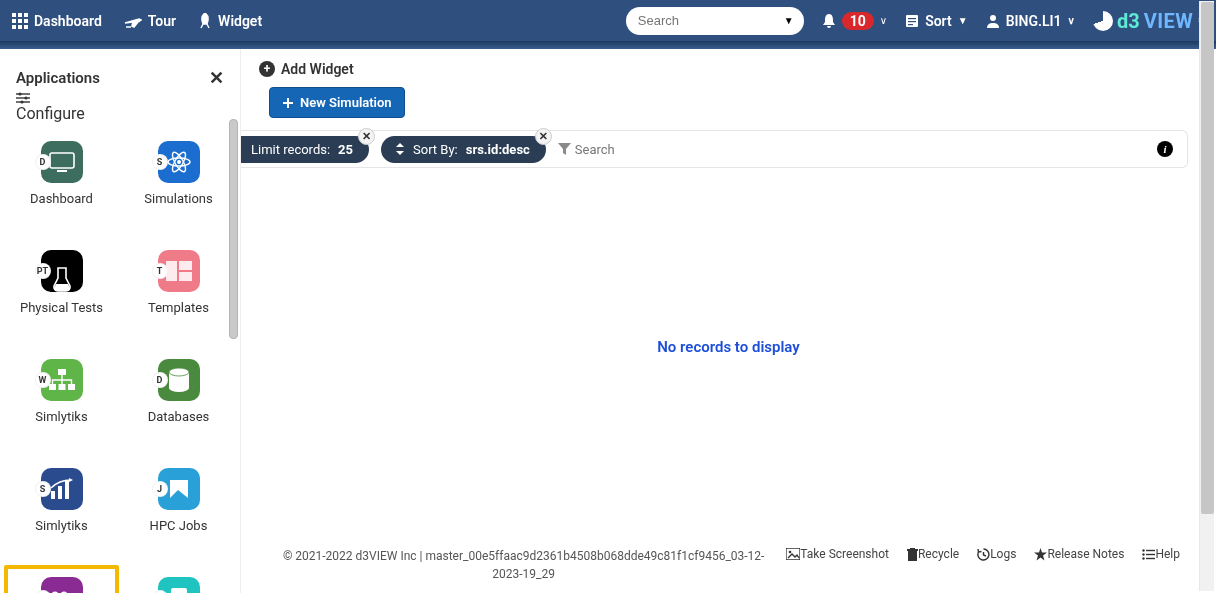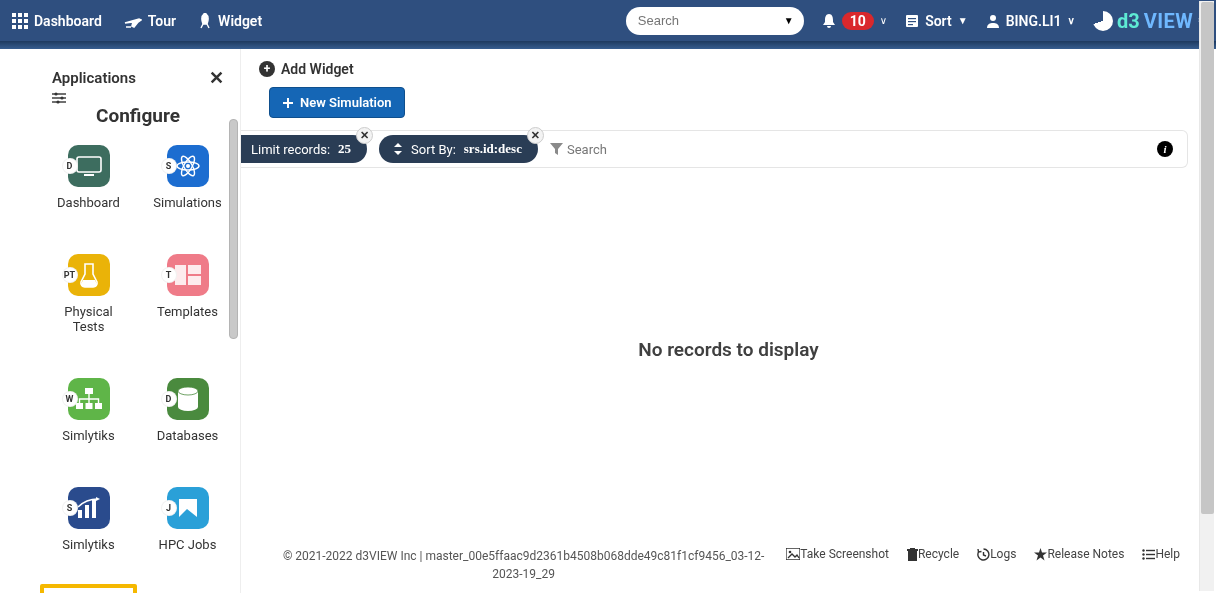--- a/index.html
+++ b/index.html
@@ -20,25 +20,25 @@
 .logo-pie { width: 20px; height: 20px; border-radius: 50%; background: conic-gradient(#fff 0 70%, #2f4f7f 70% 100%); display:inline-block; }
 .logo .d3 { color: #5eead4; font-weight: 700; }
 .logo .view { color: #6fb8ff; font-weight: 700; letter-spacing: 0.5px; }
 .star { font-size: 8px; }
 .navbar-stripe { height: 8px; background: linear-gradient(#1e3a5f, #375d8f); }
 
 
 .below { display: flex; height: calc(593px - 49px); position: relative; }
 
 
-.sidebar { width: 241px; background: #fff; border-right: 1px solid #eee; position: relative; display: flex; flex-direction: column; padding-left: 36px; }
+.sidebar { width: 241px; background: #fff; border-right: 1px solid #eee; position: relative; display: flex; flex-direction: column; }
 .side-head { display: flex; align-items: center; padding: 18px 16px 4px 16px; }
 .side-title { font-size: 15px; font-weight: 600; color: #333; }
 .side-close { margin-left: auto; font-size: 18px; color: #333; cursor: pointer; font-weight: 700; }
-.side-config { text-align: center; padding: 0 16px 8px; font-size: 19px; color: #333; cursor: pointer; font-weight: bold; }
+.side-config { text-align: left; padding: 0 16px 8px; font-size: 16px; color: #333; cursor: pointer; }
 .side-config svg { vertical-align: -2px; margin-right: 2px; }
 .app-grid-wrap { overflow-y: auto; flex: 1; padding: 10px 14px 10px 14px; position: relative; }
 .app-grid { display: grid; grid-template-columns: 1fr 1fr; gap: 44px 22px; }
 .app-tile { display: flex; flex-direction: column; align-items: center; gap: 8px; cursor: pointer; position: relative; }
 .app-icon { width: 42px; height: 42px; border-radius: 10px; display: flex; align-items: center; justify-content: center; color: #fff; font-size: 20px; position: relative; }
 .app-icon .corner { position: absolute; left: -6px; top: 50%; transform: translateY(-50%); width: 16px; height: 16px; border-radius: 50%; background: #fff; color: #333; font-size: 9px; font-weight: 700; display:flex; align-items:center; justify-content:center; border: 1px solid rgba(0,0,0,0.05); }
 .app-label { font-size: 13px; color: #333; text-align:center; }
 .highlight-box { border: 4px solid #f5b800; border-radius: 2px; padding: 8px 6px 6px; margin: -12px -10px; }
 .side-scroll-thumb { position:absolute; right:2px; top:70px; width:9px; height:220px; background:#c9c9c9; border:1px solid #b4b4b4; border-radius:4px; }
 
@@ -46,26 +46,26 @@
 .main { flex: 1; display: flex; flex-direction: column; position: relative; }
 .main-top { display: flex; align-items: center; padding: 12px 18px 10px 18px; }
 .add-widget { display: flex; align-items: center; gap: 6px; font-size: 14px; font-weight:600; color: #333; cursor: pointer; }
 .plus-circle { width:16px; height:16px; border-radius:50%; background:#333; color:#fff; display:inline-flex; align-items:center; justify-content:center; font-size:12px; font-weight:700; }
 .new-sim-row { display:flex; justify-content:flex-start; padding: 0 28px 12px; }
 .btn-primary { background:#1566b5; color:#fff; border-radius:4px; padding:7px 12px; font-size:13px; font-weight:600; display:flex; align-items:center; gap:6px; cursor:pointer; border: 1px solid #0f4f8d; }
 
 .filter-bar { display:flex; align-items:center; gap:12px; padding: 0 0 0 0; margin: 0 28px 0 0; border:1px solid #e5e5e5; border-left:none; border-radius:0 6px 6px 0; height:38px; position:relative; }
 .pill { background:#2a3d55; color:#fff; border-radius:18px; padding: 6px 16px 6px 14px; font-size:13px; display:flex; align-items:center; gap:8px; position:relative; }
 .pill.first { border-radius: 0 18px 18px 0; padding-left: 10px; margin-left: 0; }
-.pill .bold { font-weight:700;font-family:Liberation Serif, serif; }
+.pill .bold { font-weight:700; }
 .pill-close { position:absolute; top:-8px; right:-6px; width:17px; height:17px; border-radius:50%; background:#f3f3f3; color:#333; border:1px solid #ccc; font-size:11px; display:flex; align-items:center; justify-content:center; cursor:pointer; font-weight:700; }
 .filter-search { color:#777; font-size:13px; display:flex; align-items:center; gap:4px; }
 .info-right { margin-left:auto; margin-right:14px; width:16px; height:16px; border-radius:50%; background:#000; color:#fff; font-size:11px; font-weight:700; display:flex; align-items:center; justify-content:center; font-family: Georgia, serif; font-style: italic; }
 
-.empty-msg { text-align:center; color:#404040; font-size:19px; font-weight:600; margin-top: 170px; }
+.empty-msg { text-align:center; color:#1d4ed8; font-size:15px; font-weight:600; margin-top: 170px; }
 
 .footer { position:absolute; bottom:0; left:0; right:16px; display:flex; align-items:flex-start; padding: 10px 20px 10px 20px; font-size:12px; color:#444; background:#fff; }
 .footer-left { flex:1; text-align:center; color:#555; line-height:1.5; padding: 0 10px; }
 .footer-right { display:flex; gap:18px; align-items:center; white-space:nowrap; }
 .footer-right span { display:flex; align-items:center; cursor:pointer; }
 
 
 .page-scroll { position:absolute; right:2px; top:1px; width:15px; height:590px; background:#f1f1f1; border-left:1px solid #e8e8e8; }
 .page-scroll .thumb { position:absolute; top:1px; left:1px; width:13px; height:512px; background:#c6c6c6; border-radius:2px; }
 
@@ -179,21 +179,21 @@
                 <ellipse cx="13" cy="13" rx="11" ry="4" fill="none" stroke="#fff" stroke-width="1.4"></ellipse>
                 <ellipse cx="13" cy="13" rx="11" ry="4" fill="none" stroke="#fff" stroke-width="1.4" transform="rotate(60 13 13)"></ellipse>
                 <ellipse cx="13" cy="13" rx="11" ry="4" fill="none" stroke="#fff" stroke-width="1.4" transform="rotate(-60 13 13)"></ellipse>
                 <circle cx="13" cy="13" r="2" fill="#fff"></circle>
               </svg>
               <div class="corner">S</div>
             </div>
             <div class="app-label">Simulations</div>
           </div>
           <div class="app-tile">
-            <div class="app-icon" style="background: #eab308;">
+            <div class="app-icon" style="background: #000000; align-items: flex-end;">
               <svg width="22" height="26" viewBox="0 0 22 26">
                 <path d="M7 2 L7 12 L3 20 A4 4 0 0 0 7 25 L15 25 A4 4 0 0 0 19 20 L15 12 L15 2 Z" fill="none" stroke="#fff" stroke-width="1.6"></path>
                 <path d="M5 18 L17 18 L19 22 A3 3 0 0 1 16 25 L6 25 A3 3 0 0 1 3 22 Z" fill="#fff"></path>
               </svg>
               <div class="corner">PT</div>
             </div>
             <div class="app-label">Physical Tests</div>
           </div>
           <div class="app-tile">
             <div class="app-icon" style="background: rgb(239, 123, 136);">

